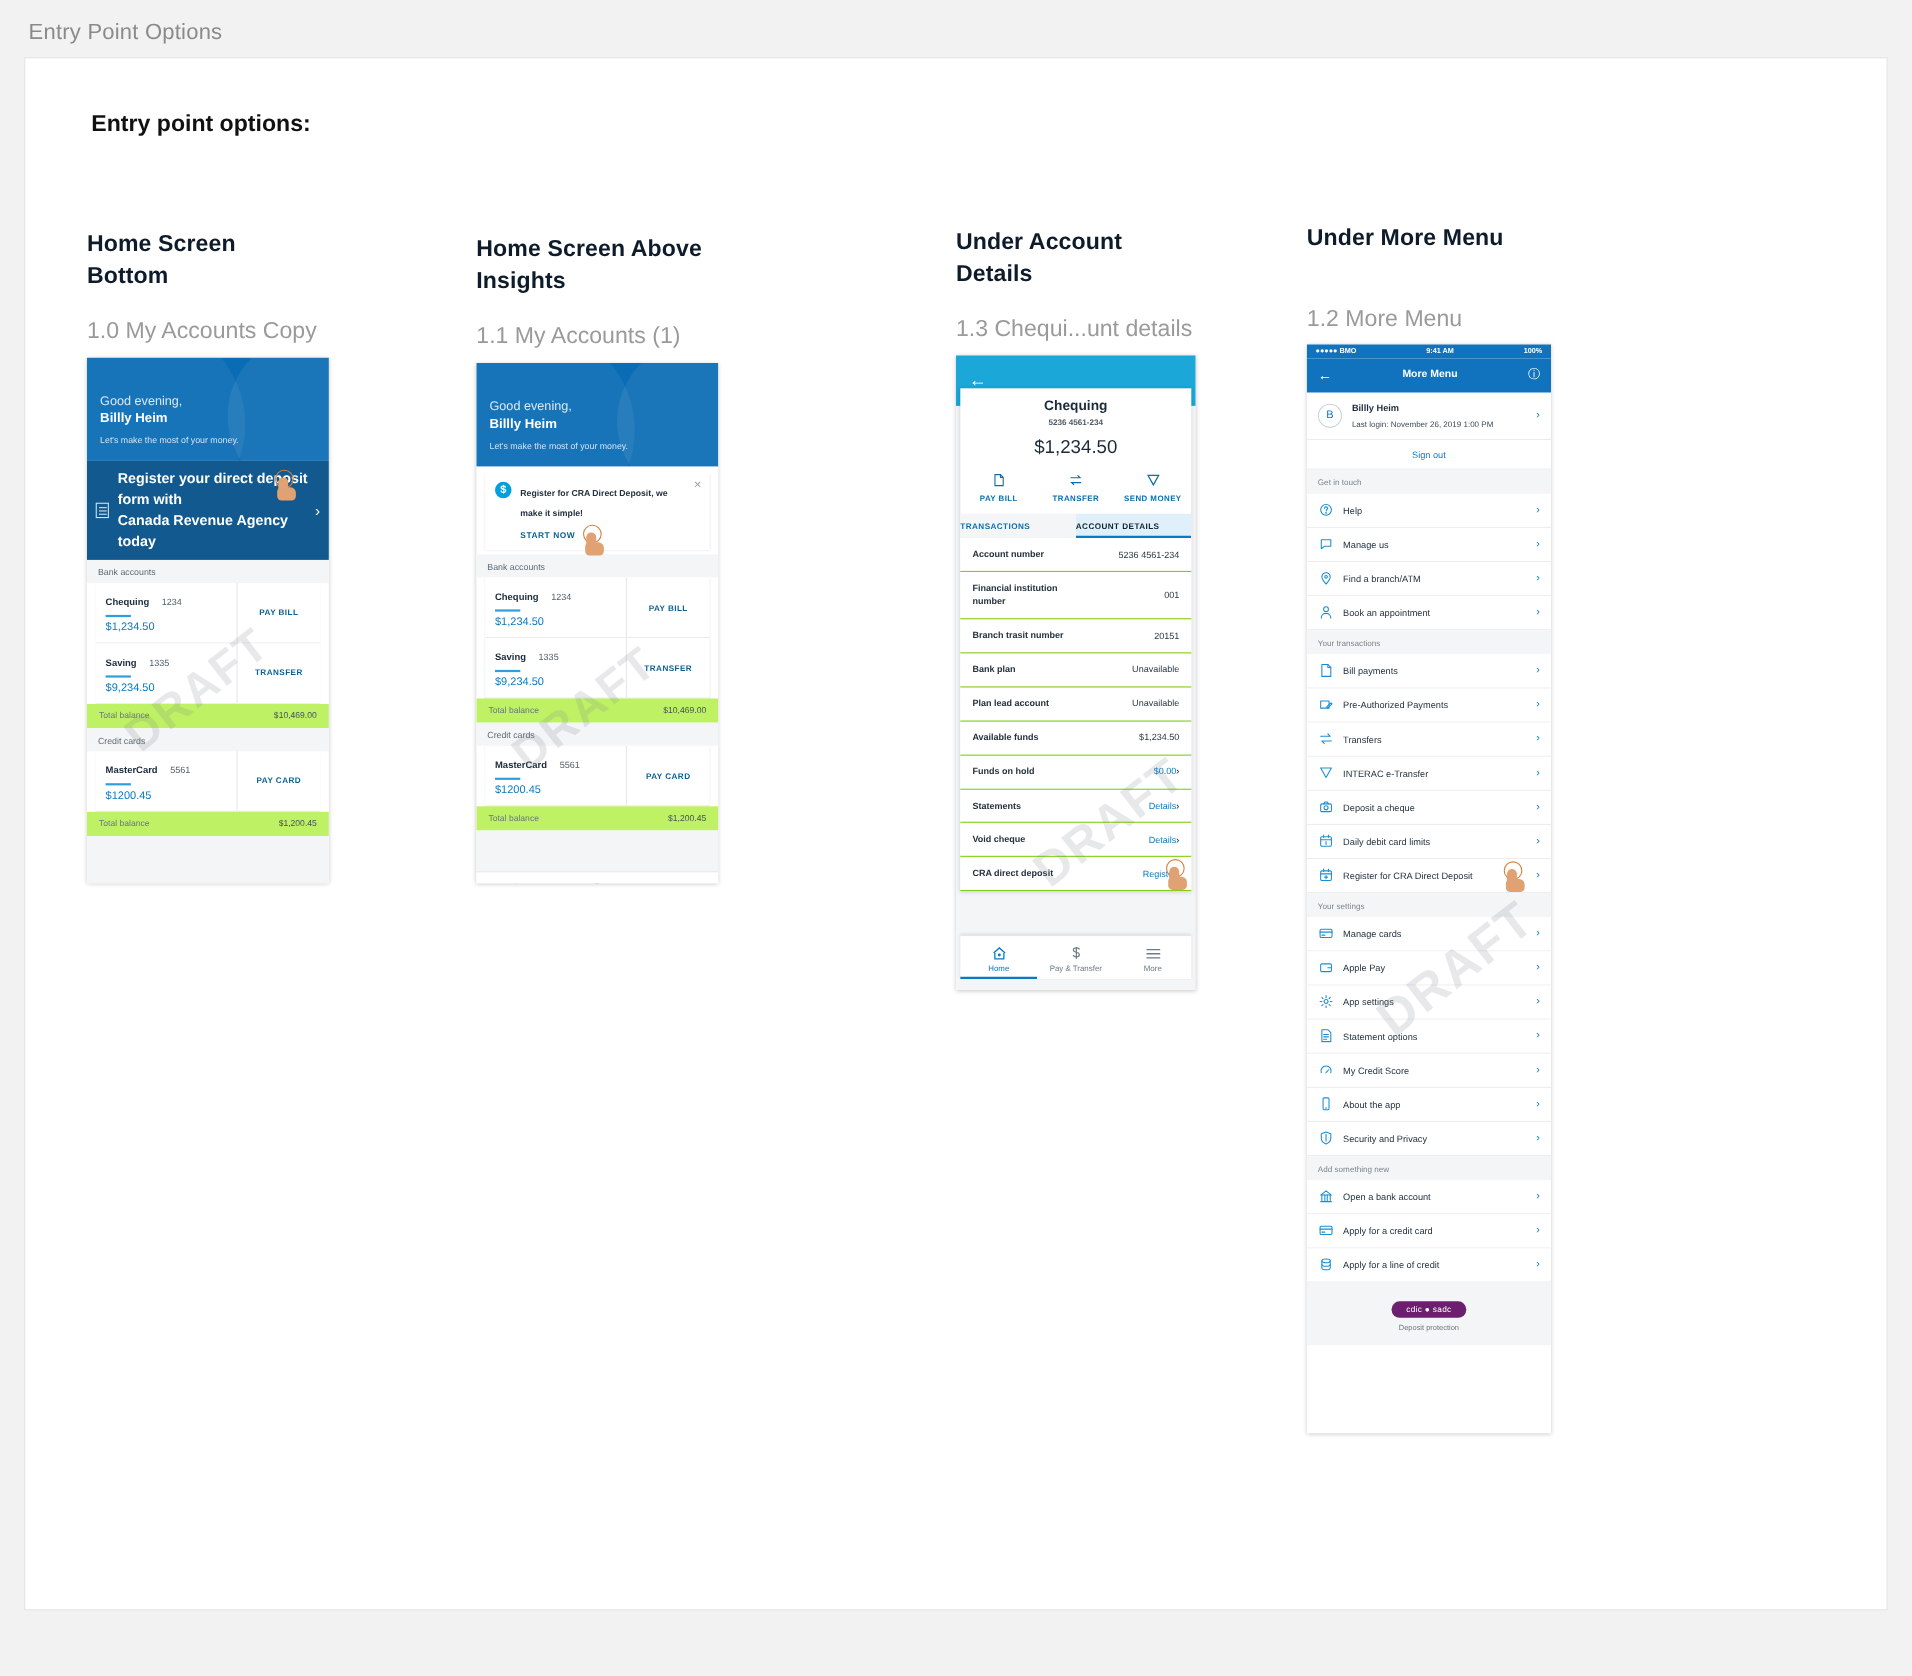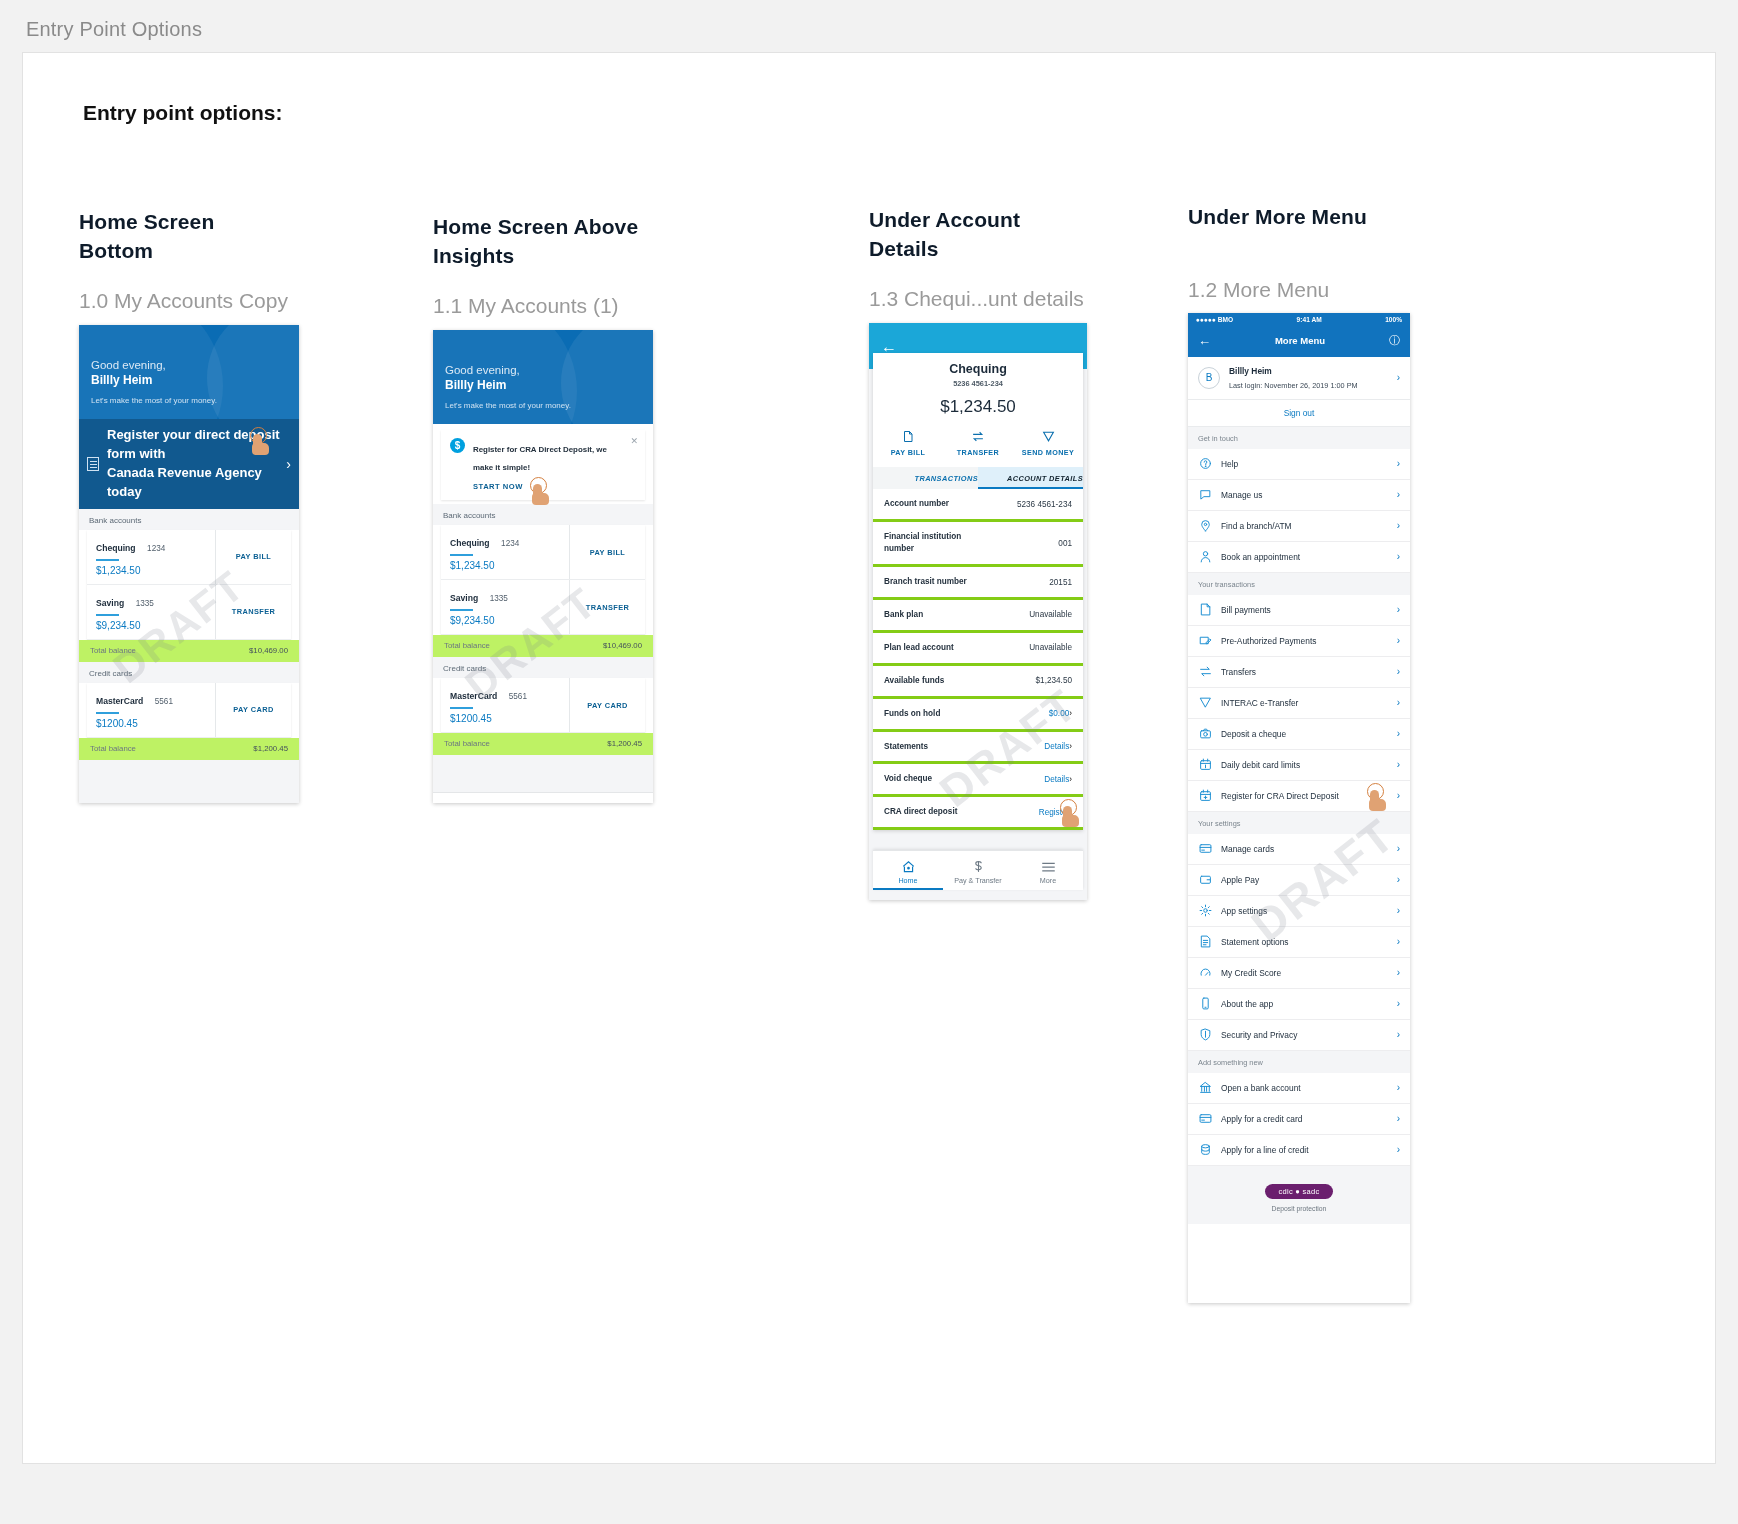--- a/index.html
+++ b/index.html
@@ -72,25 +72,25 @@
   .p3-card{position:absolute;left:4px;right:4px;top:30px;background:#fff;
      box-shadow:0 1px 4px rgba(0,0,0,.16);padding:9px 0 0;}
   .p3-title{text-align:center;font-size:12.5px;font-weight:bold;color:#1c2b3a;}
   .p3-sub{text-align:center;font-size:7.4px;color:#4d5a66;font-weight:bold;margin-top:3px;}
   .p3-amt{text-align:center;font-size:17px;color:#1c2b3a;margin:9px 0 11px;}
   .p3-acts{display:flex;padding-bottom:10px;}
   .p3-act{flex:1;text-align:center;}
   .p3-act .ic{height:16px;display:flex;align-items:center;justify-content:center;color:#0a6fae;}
   .p3-act .lb{font-size:7.2px;color:#0a6fae;font-weight:bold;letter-spacing:.4px;margin-top:4px;}
   .p3-tabs{display:flex;}
-  .p3-tab{flex:1;text-align:right;padding:7px 0 6px;font-size:7.4px;font-weight:bold;
-     letter-spacing:.4px;background:#f3f5f6;color:#0a6fae;font-style:italic;}
+  .p3-tab{flex:1;text-align:left;padding:7px 0 6px;font-size:7.4px;font-weight:bold;
+     letter-spacing:.4px;background:#f3f5f6;color:#0a6fae;}
   .p3-tab.on{background:#dff0fa;color:#12232f;box-shadow:inset 0 -2px 0 #0a7ac2;}
   .dt-row{display:flex;justify-content:space-between;align-items:center;padding:9px 11px;
-     border-bottom:3px solid #84cc16;font-size:8.2px;}
+     border-bottom:1px solid #84cc16;font-size:8.2px;}
   .dt-k{color:#24313e;font-weight:bold;max-width:108px;line-height:1.45;}
   .dt-v{color:#2b3845;}
   .dt-v.lnk{color:#0a7ac2;}
 
   
   .st-bar{background:#1173be;color:#fff;display:flex;align-items:center;
      justify-content:space-between;padding:3px 8px;font-size:6.6px;font-weight:bold;}
   .nav4{background:#1173be;display:flex;align-items:center;justify-content:space-between;
      padding:7px 10px 9px;}
   .nav4 .t{color:#fff;font-size:9.5px;font-weight:bold;}

